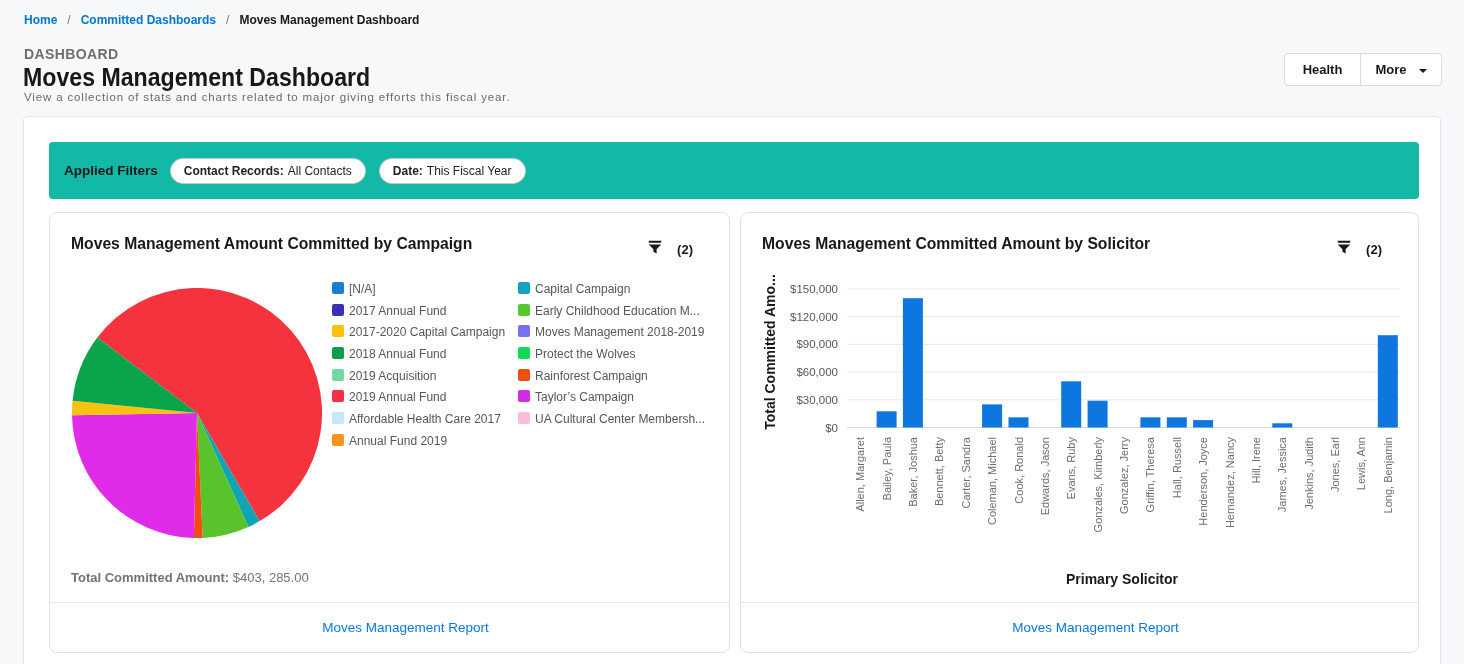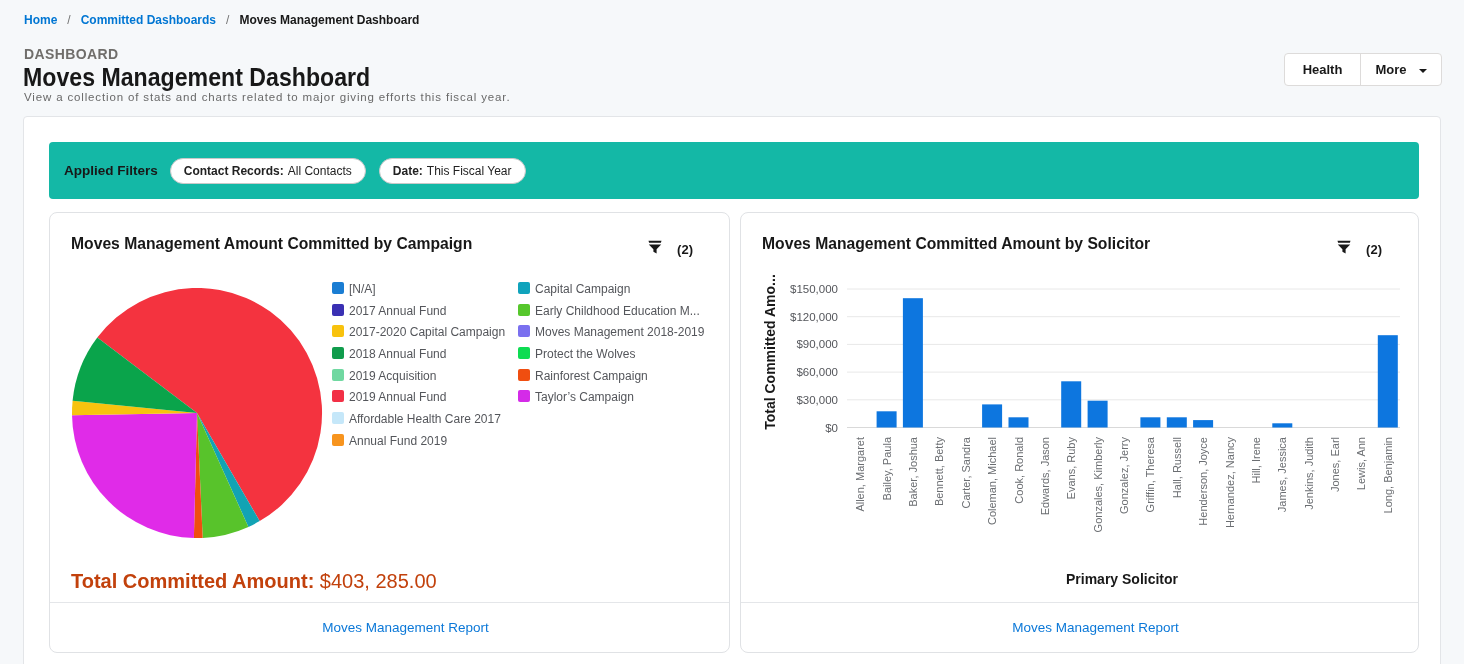--- a/index.html
+++ b/index.html
@@ -22,21 +22,21 @@
 .filterbar .label { font-size:13.5px; font-weight:bold; color:#181818; margin-left:15px; }
 .pill { background:#fff; border:1px solid #C9C9C9; border-radius:14px; height:26px; display:flex; align-items:center; padding:12px 13px; font-size:12px; color:#222; margin-left:12px; }
 .pill + .pill { margin-left:13px; }
 .pill b { margin-right:4px; }
 .card { position:absolute; top:95px; height:441px; background:#fff; border:1px solid #E0E2E5; border-radius:8px; }
 .card.left { left:25px; width:681px; }
 .card.right { left:716px; width:679px; }
 .cardtitle { position:absolute; left:21px; top:22px; font-size:15.7px; font-weight:bold; color:#181818; }
 .ficon { position:absolute; right:67px; top:27px; }
 .fcount { position:absolute; right:36px; top:29px; font-size:13px; font-weight:bold; color:#181818; }
-.total { position:absolute; left:21px; top:357px; font-size:20px; color:#c2410c; }
+.total { position:absolute; left:21px; top:357px; font-size:13px; color:#737373; }
 .cfooter { position:absolute; left:0; bottom:0; width:100%; height:50px; border-top:1px solid #E4E6E9; display:flex; align-items:center; justify-content:center; }
 .cfooter a { color:#0B78D8; font-weight:normal; font-size:13.5px; text-decoration:none;margin-left:32px; }
 .legend { position:absolute; top:69px; font-size:12px; color:#54565B; }
 .legend .row { height:21.7px; display:flex; align-items:flex-start; }
 .sw { width:12px; height:12px; border-radius:2px; margin-right:5px; flex:none; }
 </style>
 </head>
 <body>
 <div class="crumbs"><a>Home</a><span class="sep">/</span><a>Committed Dashboards</a><span class="sep">/</span><span>Moves Management Dashboard</span></div>
 <div class="eyebrow">DASHBOARD</div>
@@ -81,20 +81,21 @@
       <div class="row"><span class="sw" style="background:#C5E7F9"></span>Affordable Health Care 2017</div>
       <div class="row"><span class="sw" style="background:#F7941E"></span>Annual Fund 2019</div>
     </div>
     <div class="legend" style="left:468px;">
       <div class="row"><span class="sw" style="background:#10A3BC"></span>Capital Campaign</div>
       <div class="row"><span class="sw" style="background:#56C72C"></span>Early Childhood Education M...</div>
       <div class="row"><span class="sw" style="background:#7A70EF"></span>Moves Management 2018-2019</div>
       <div class="row"><span class="sw" style="background:#0EDC52"></span>Protect the Wolves</div>
       <div class="row"><span class="sw" style="background:#F04E10"></span>Rainforest Campaign</div>
       <div class="row"><span class="sw" style="background:#D42BE8"></span>Taylor’s Campaign</div>
+      <div class="row"><span class="sw" style="background:#F9BCD9"></span>UA Cultural Center Membersh...</div>
     </div>
     <div class="total"><b>Total Committed Amount:</b> $403, 285.00</div>
     <div class="cfooter">
         <a>Moves Management Report</a>
       </div>
   </div>
 
   <div class="card right">
     <div class="cardtitle">Moves Management Committed Amount by Solicitor</div>
     <svg class="ficon" width="14" height="14" viewBox="0 0 14 14">

